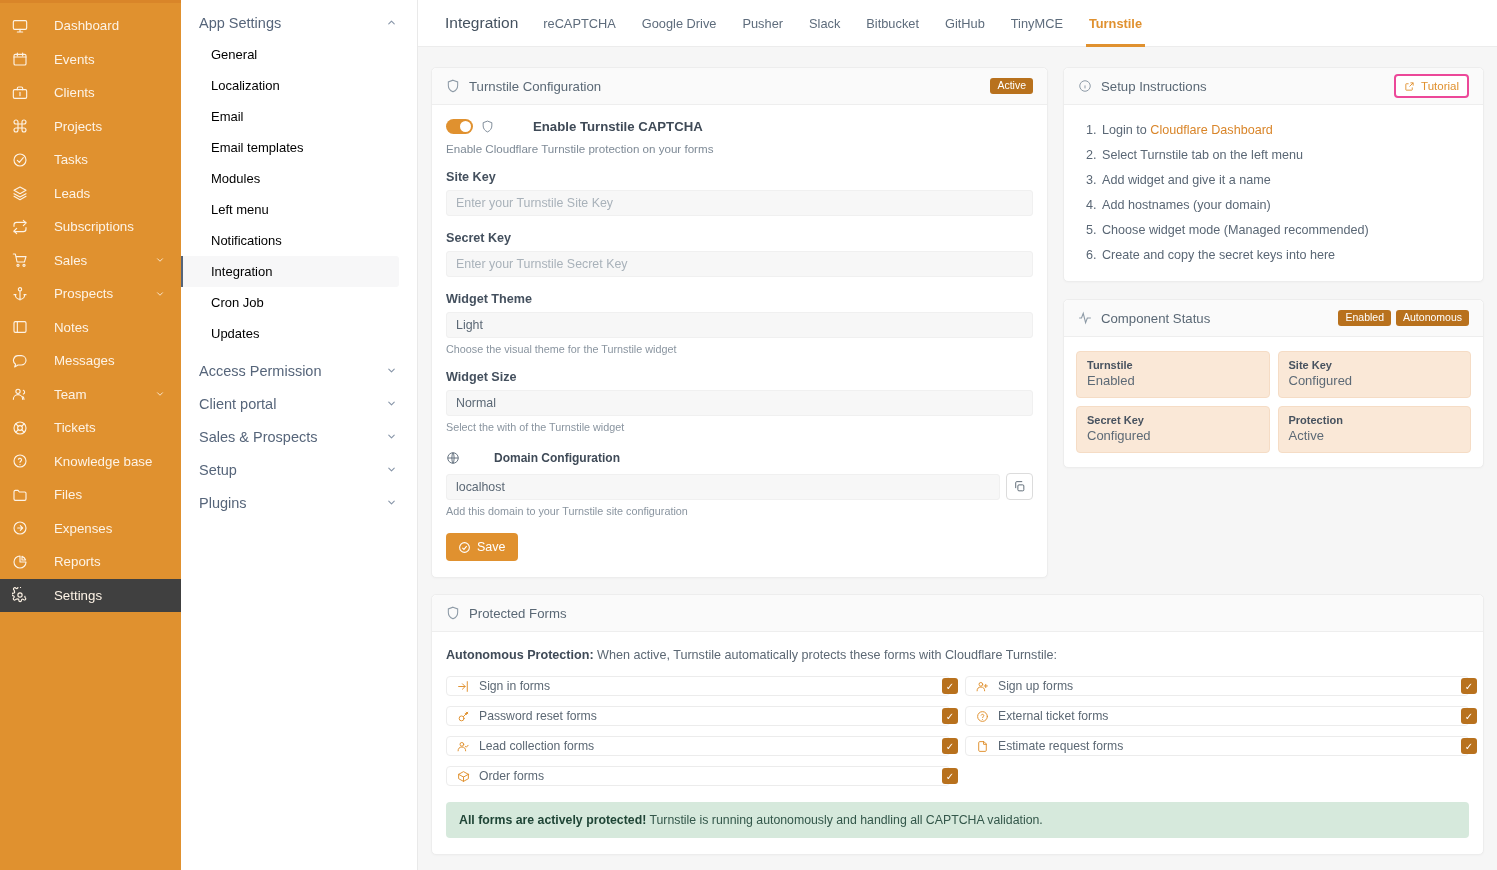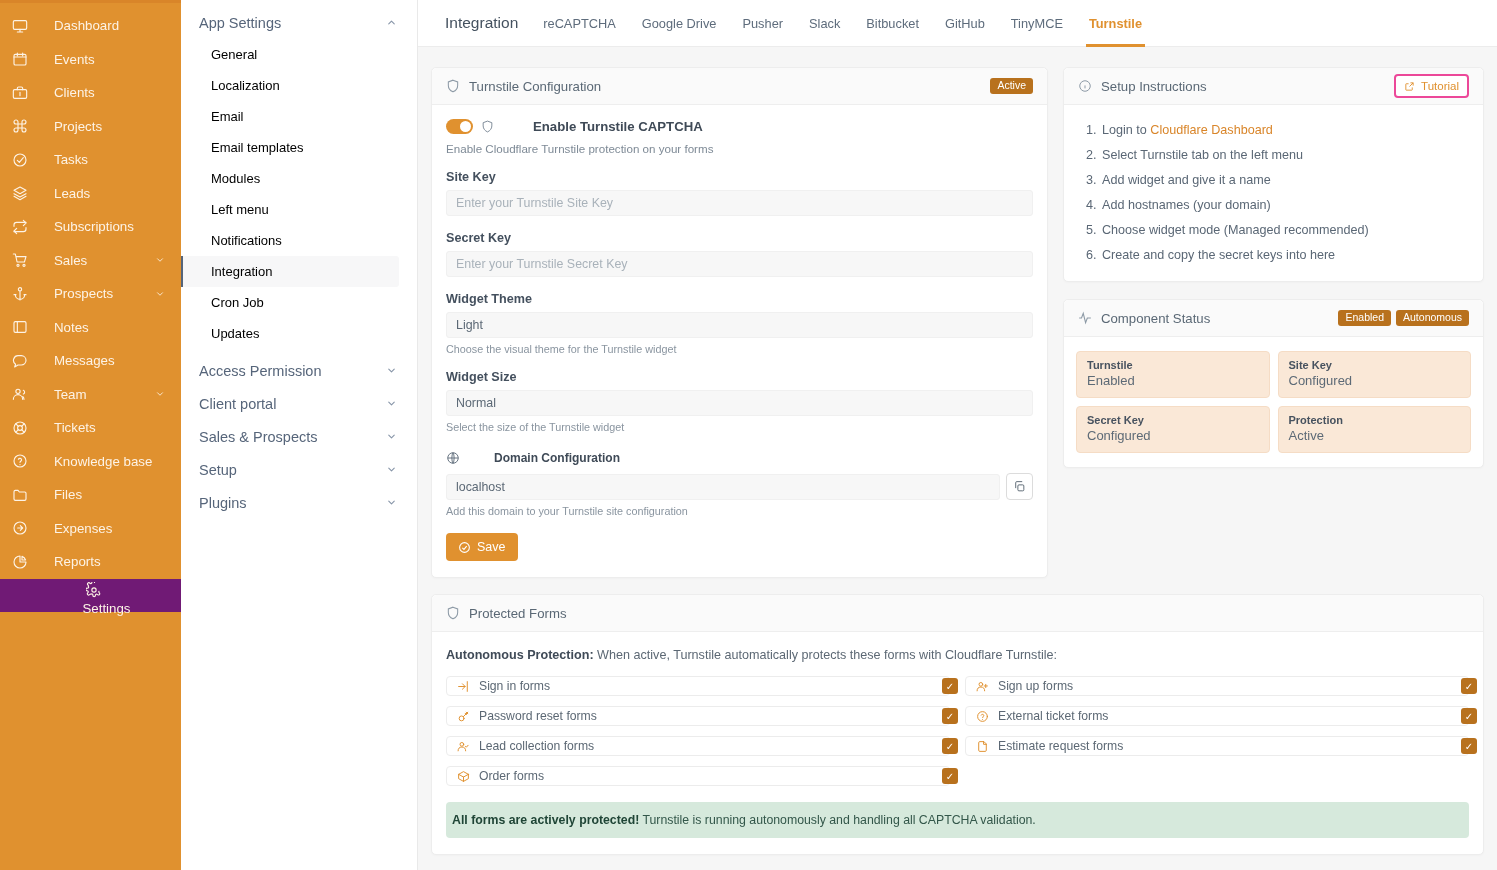--- a/index.html
+++ b/index.html
@@ -33,21 +33,21 @@
     cursor: pointer;
     position: relative;
   }
   .nav-item .nav-ico {
     width: 22px; height: 16px; flex: 0 0 22px;
     display: flex; align-items: center; justify-content: flex-start;
     color: #fdf3e6;
   }
   .nav-item .nav-ico svg { width: 16px; height: 16px; display: block; }
   .nav-item .nav-label { margin-left: 20px; white-space: nowrap; }
-  .nav-item.active { background: #701a75; flex-direction: column; }
+  .nav-item.active { background: #404040; }
   .nav-item .chev {
     position: absolute; right: 16px; top: 50%; transform: translateY(-50%);
     opacity: .85;
   }
   .nav-item .chev svg { width: 10px; height: 10px; display: block; }
 
   
   .submenu {
     width: 237px; flex: 0 0 237px;
     background: #fff;
@@ -227,21 +227,21 @@
     width: 16px; height: 16px; background: #b8711d; border-radius: 3px;
     display: flex; align-items: center; justify-content: center;
     color: #fff; font-size: 10px; cursor: pointer;
     position: absolute; right: -9px;
   }
   .pf-spacer { visibility: hidden; }
 
   .alert-ok {
     margin-top: 16px;
     background: #d6e9dc; border-radius: 4px;
-    padding: 11px 6px; font-size: 12.3px; color: #33574a;
+    padding: 11px 13px; font-size: 12.3px; color: #33574a;
   }
   .alert-ok b { color: #1f4536; }
 </style>
 </head>
 <body>
 
 <div class="app">
 
   <nav class="sidebar" id="sidebar">
       <div class="nav-item">
@@ -540,21 +540,21 @@
 
               <div class="field-label">Secret Key</div>
               <div class="field-input placeholder">Enter your Turnstile Secret Key</div>
 
               <div class="field-label">Widget Theme</div>
               <div class="field-input">Light</div>
               <div class="hint-sm">Choose the visual theme for the Turnstile widget</div>
 
               <div class="field-label">Widget Size</div>
               <div class="field-input">Normal</div>
-              <div class="hint-sm">Select the size of the Turnstile widget</div>
+              <div class="hint-sm">Select the with of the Turnstile widget</div>
 
               <div class="section-head">
                 <span class="sh-ico">
                   <svg viewBox="0 0 24 24" fill="none" stroke="currentColor" stroke-width="1.6">
                       <circle cx="12" cy="12" r="9"></circle>
                       <path d="M3 12h18M12 3c2.6 3 2.6 15 0 18M12 3c-2.6 3-2.6 15 0 18"></path>
                     </svg>
                 </span>
                 <span class="sh-title">Domain Configuration</span>
               </div>

